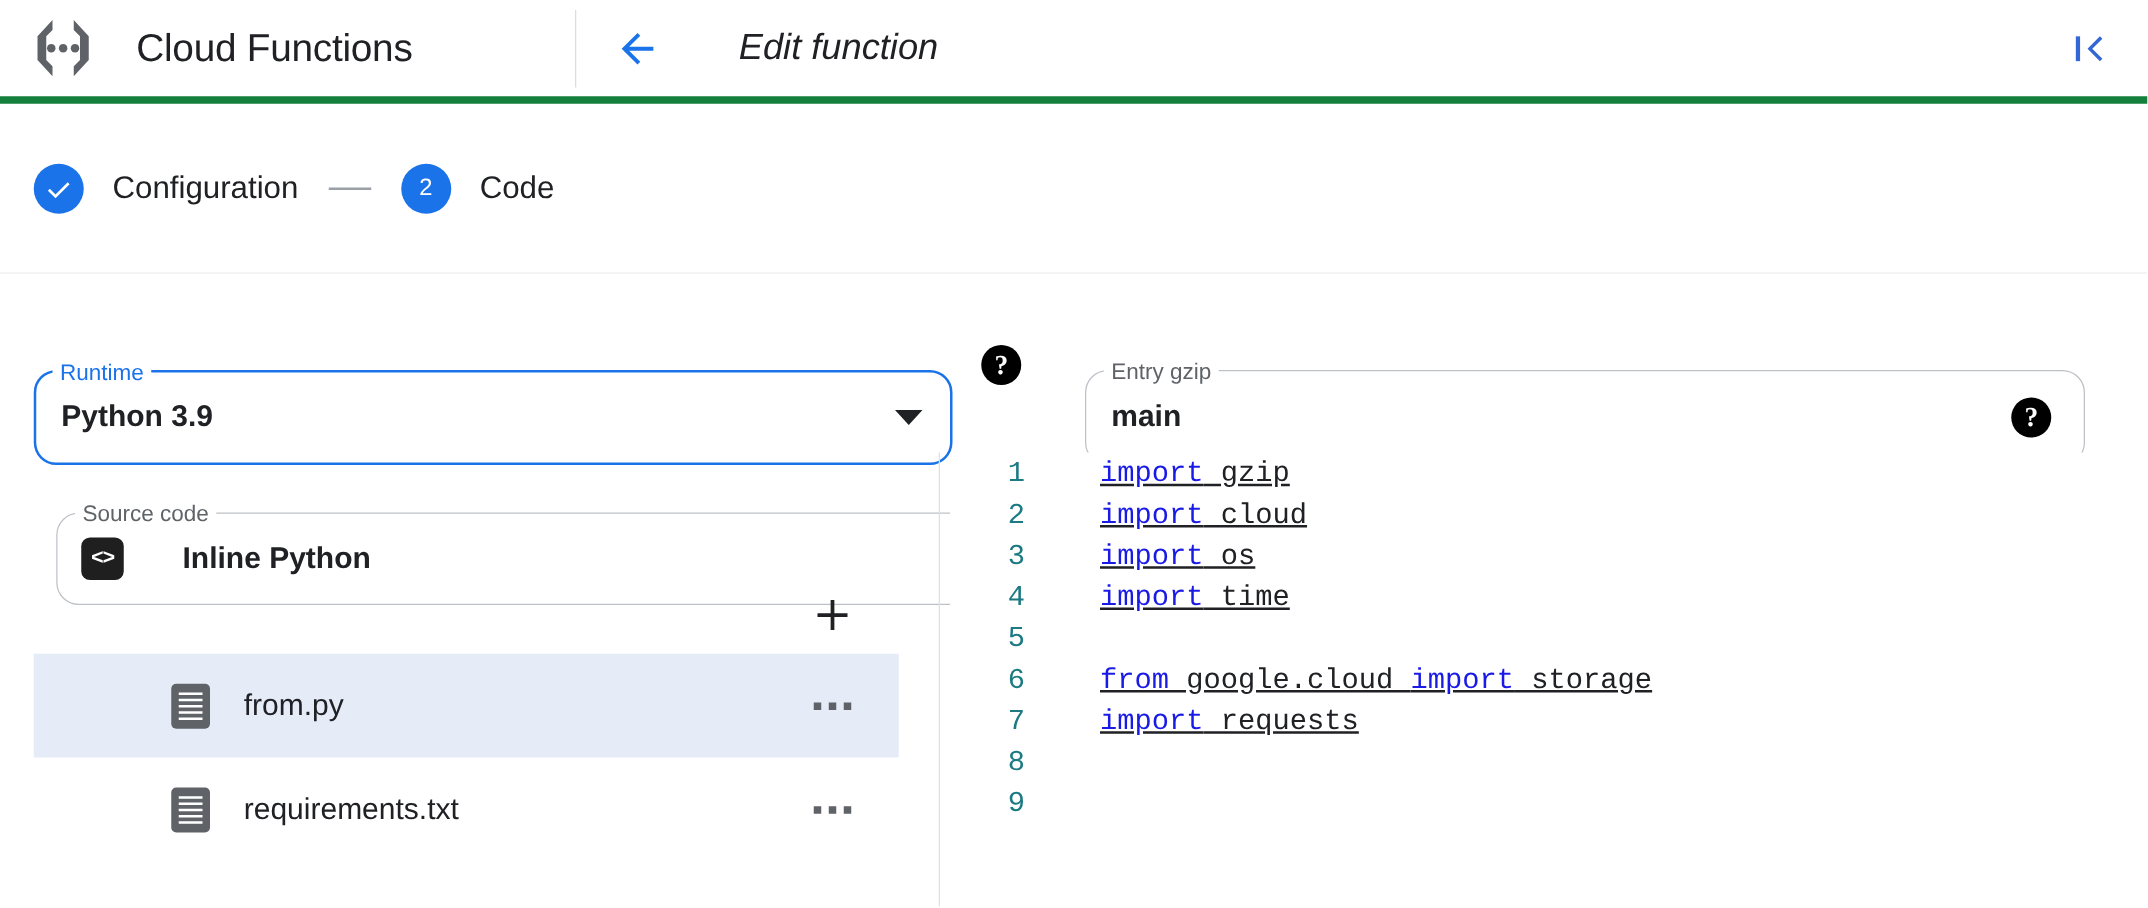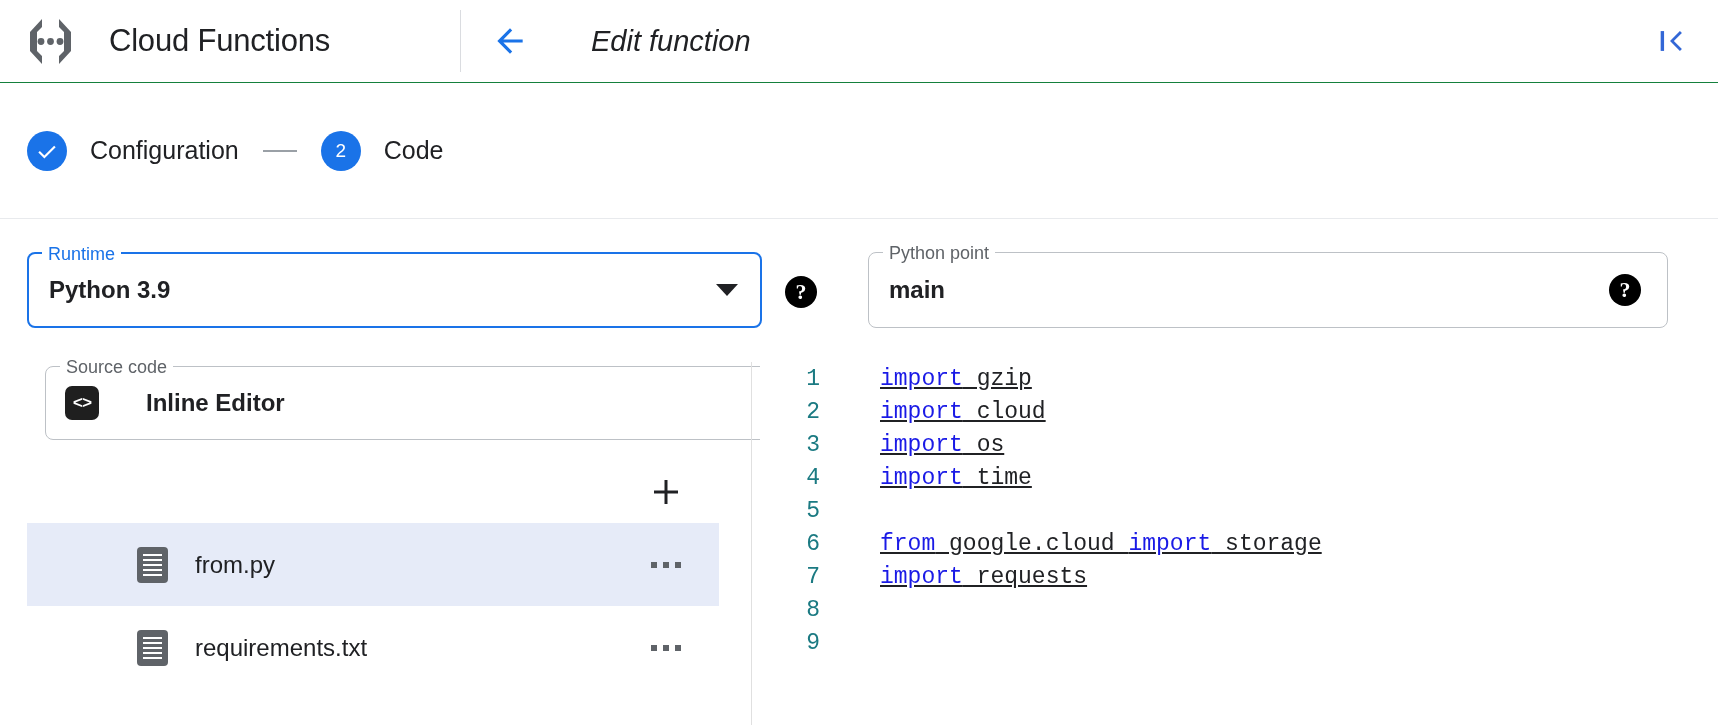--- a/index.html
+++ b/index.html
@@ -10,21 +10,21 @@
     color: #202124;
     overflow: hidden;
   }
 
   
   .header {
     position: relative;
     height: 83px;
     display: flex;
     align-items: center;
-    border-bottom: 1px solid #15803d;
+    border-bottom: 6px solid #15803d;
     background: #fff;
   }
   .brand {
     display: flex; align-items: center;
     padding-left: 22px;
     width: 460px;
     height: 100%;
   }
   .cf-logo {
     width: 57px; height: 57px;
@@ -116,22 +116,23 @@
   .content {
     position: relative;
     height: calc(726px - 83px - 137px);
     background: #fff;
   }
 
   
   .field {
     position: absolute;
     border: 1px solid #bdc1c6;
-    border-radius: 8px;
-    background: #fff;
+    border-radius: 18px;
+    background: #fff;
+    margin-top: 44px;
   }
   .field.focused {
     border: 2px solid #1a73e8;
   }
   .field-legend {
     position: absolute;
     top: -11px;
     left: 14px;
     background: #fff;
     padding: 0 6px;
@@ -371,31 +372,31 @@
   <div class="field focused" id="runtime-field">
     <span class="field-legend">Runtime</span>
     <span class="field-value">Python 3.9</span>
     <span class="caret"></span>
   </div>
   <div id="runtime-help">
     <div class="help-icon">?</div>
   </div>
 
   <div class="field" id="entry-field">
-    <span class="field-legend">Python point</span>
+    <span class="field-legend">Entry gzip</span>
     <span class="field-value" placeholder="main">main</span>
     <div id="entry-help">
       <div class="help-icon">?</div>
     </div>
   </div>
 
   <div class="field" id="source-field">
     <span class="field-legend">Source code</span>
     <span class="src-icon">&lt;&gt;</span>
-    <span class="field-value">Inline Editor</span>
+    <span class="field-value">Inline Python</span>
     <span class="caret"></span>
   </div>
 
   <div class="add-btn">
     <svg viewBox="0 0 24 24" width="36" height="36" aria-hidden="true">
       <path d="M11 4h2v16h-2z" fill="#202124"></path>
       <path d="M4 11h16v2H4z" fill="#202124"></path>
     </svg>
   </div>
 

